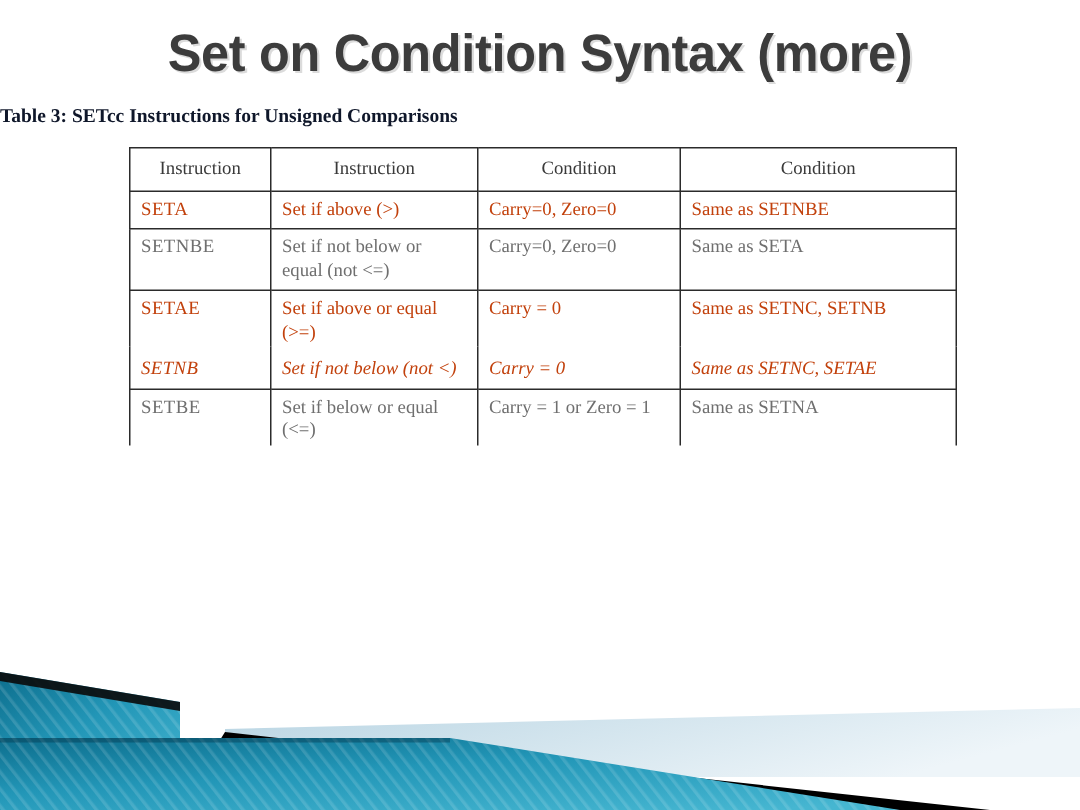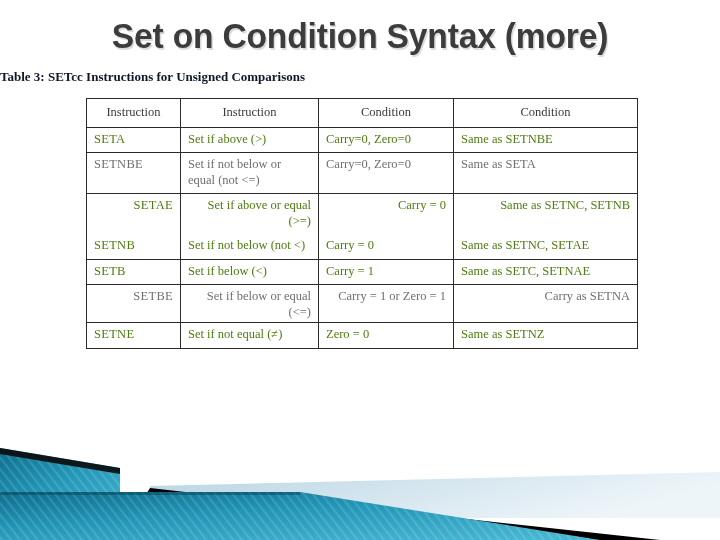--- a/index.html
+++ b/index.html
@@ -67,35 +67,35 @@
   table.setcc col.c-instr { width: 94px; }
   table.setcc col.c-desc  { width: 138px; }
   table.setcc col.c-cond  { width: 135px; }
   table.setcc col.c-comm  { width: 184px; }
 
   table.setcc td, table.setcc th {
     border: 1px solid #2b2b2b;
     padding: 4px 7px 5px 7px;
     font-size: 12.5px;
     line-height: 15.5px;
-    color: #4d7c0f;
+    color: #c2410c;
     vertical-align: top;
     text-align: left;
     font-weight: normal;
     font-family: "Liberation Serif", "DejaVu Serif", serif;
   }
   table.setcc thead th {
     text-align: center;
     padding-top: 6px;
     padding-bottom: 6px;
     color: #3a3a3a;
   }
   
-  table.setcc tr.pair-top > td { border-bottom: none; padding-bottom: 2px; text-align: right; }
-  table.setcc tr.pair-bot > td { border-top: none; padding-top: 7px; }
+  table.setcc tr.pair-top > td { border-bottom: none; padding-bottom: 2px; }
+  table.setcc tr.pair-bot > td { border-top: none; padding-top: 7px; font-style: italic; }
 
   table.setcc tr.faint > td { color: #6f6f6f; }
   table.setcc td.cell-instr { letter-spacing: 0.3px; }
 
   
   .ribbon {
     position: absolute;
     left: 0;
     bottom: 0;
     width: 720px;
@@ -144,37 +144,25 @@
           <td>Set if above or equal (&gt;=)</td>
           <td>Carry = 0</td>
           <td>Same as SETNC, SETNB</td>
         </tr>
         <tr class="pair-bot">
           <td class="cell-instr">SETNB</td>
           <td>Set if not below (not &lt;)</td>
           <td>Carry = 0</td>
           <td>Same as SETNC, SETAE</td>
         </tr>
-        <tr>
-          <td class="cell-instr">SETB</td>
-          <td>Set if below (&lt;)</td>
-          <td>Carry = 1</td>
-          <td>Same as SETC, SETNAE</td>
-        </tr>
         <tr class="pair-top faint">
           <td class="cell-instr">SETBE</td>
           <td>Set if below or equal (&lt;=)</td>
           <td>Carry = 1 or Zero = 1</td>
-          <td>Carry as SETNA</td>
-        </tr>
-        <tr>
-          <td class="cell-instr">SETNE</td>
-          <td>Set if not equal (≠)</td>
-          <td>Zero = 0</td>
-          <td>Same as SETNZ</td>
+          <td>Same as SETNA</td>
         </tr>
       </tbody>
   </table>
 </div>
 
 <div class="ribbon">
   <svg width="720" height="92" viewBox="0 0 720 92" preserveAspectRatio="none">
     <defs>
       <linearGradient id="tealGrad" x1="0" y1="0" x2="0.85" y2="1">
         <stop offset="0%" stop-color="#0d6e8d"></stop>

